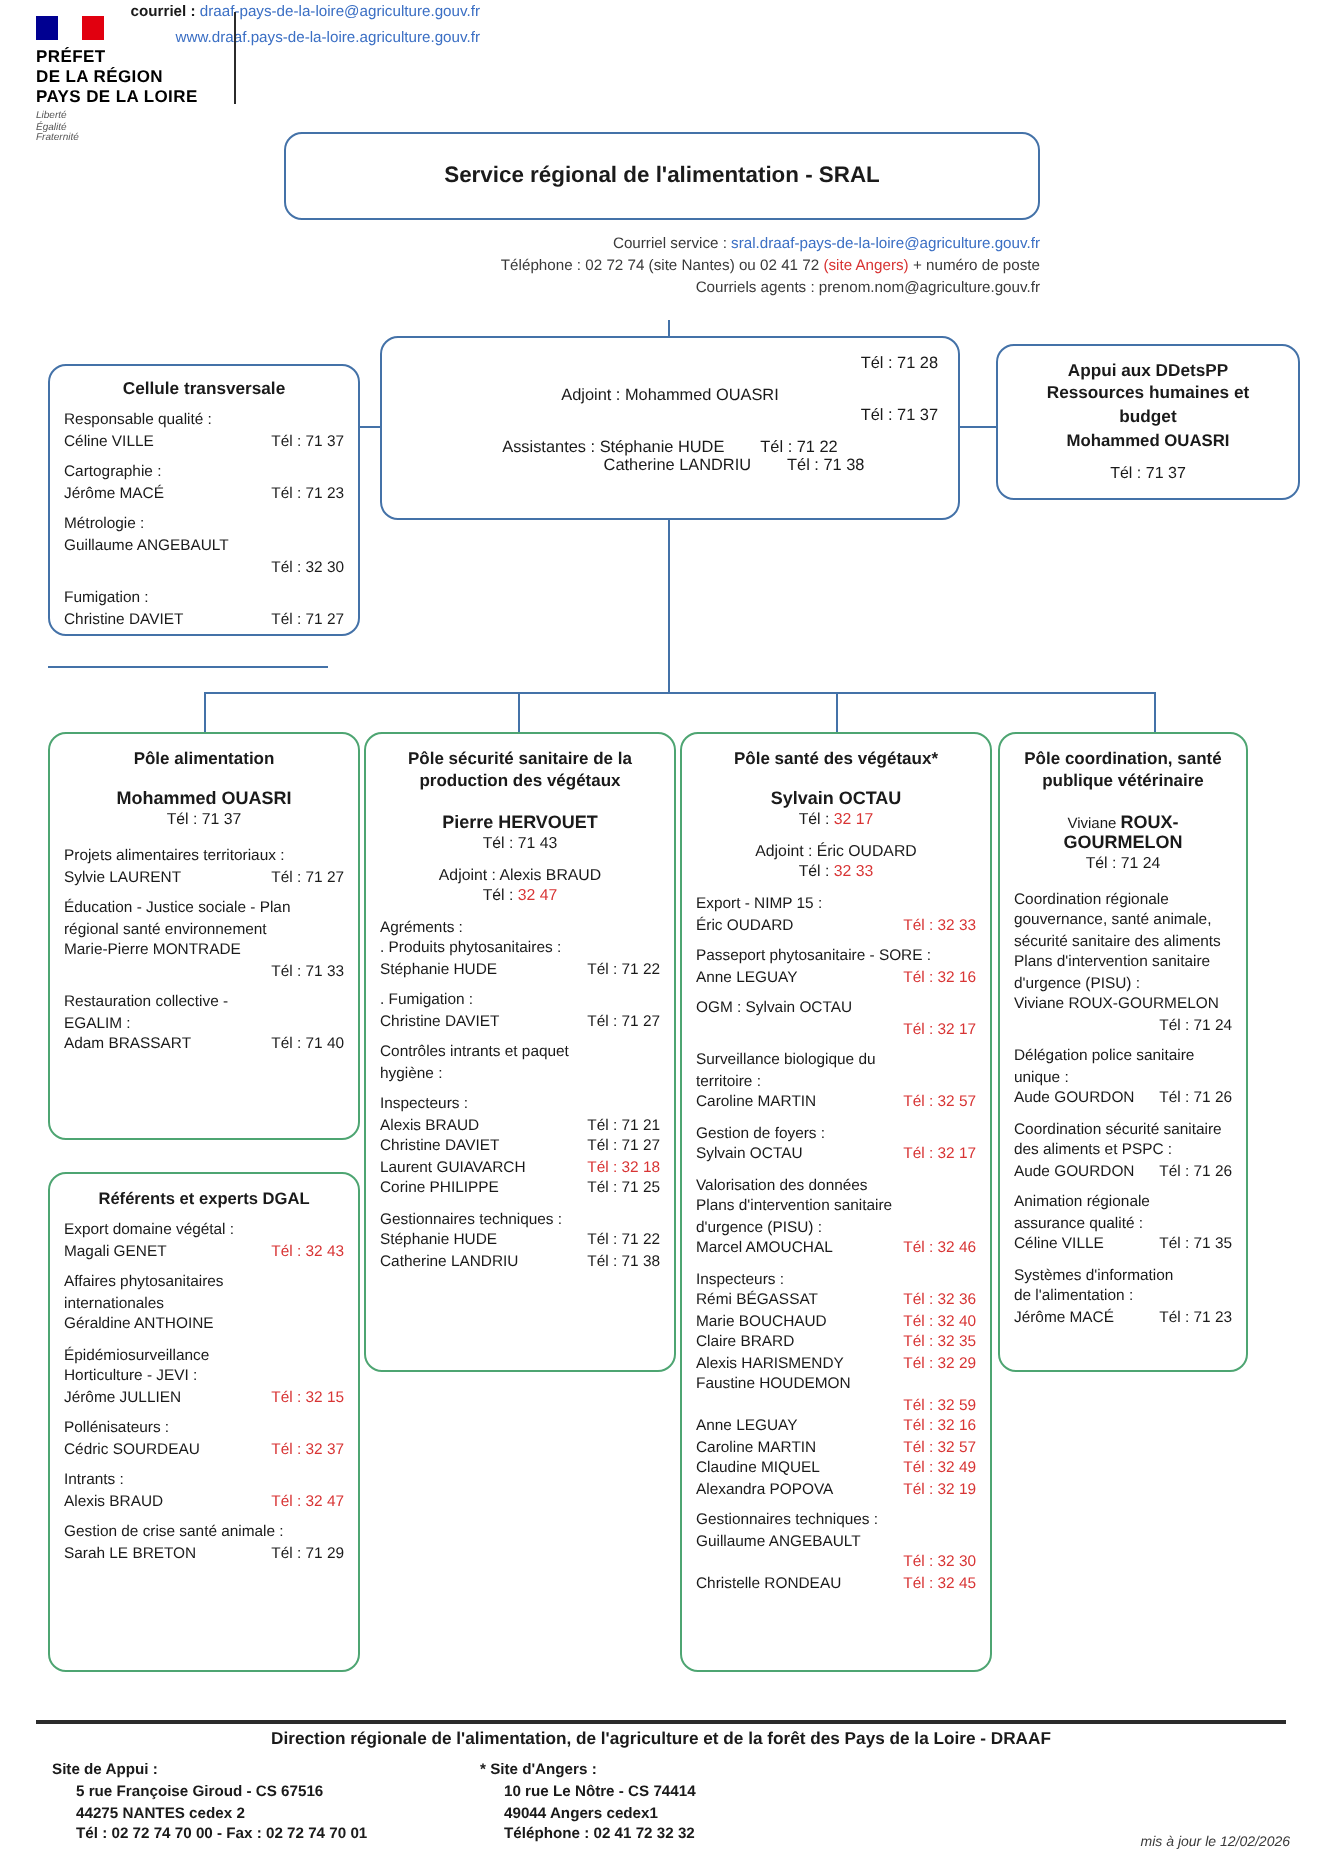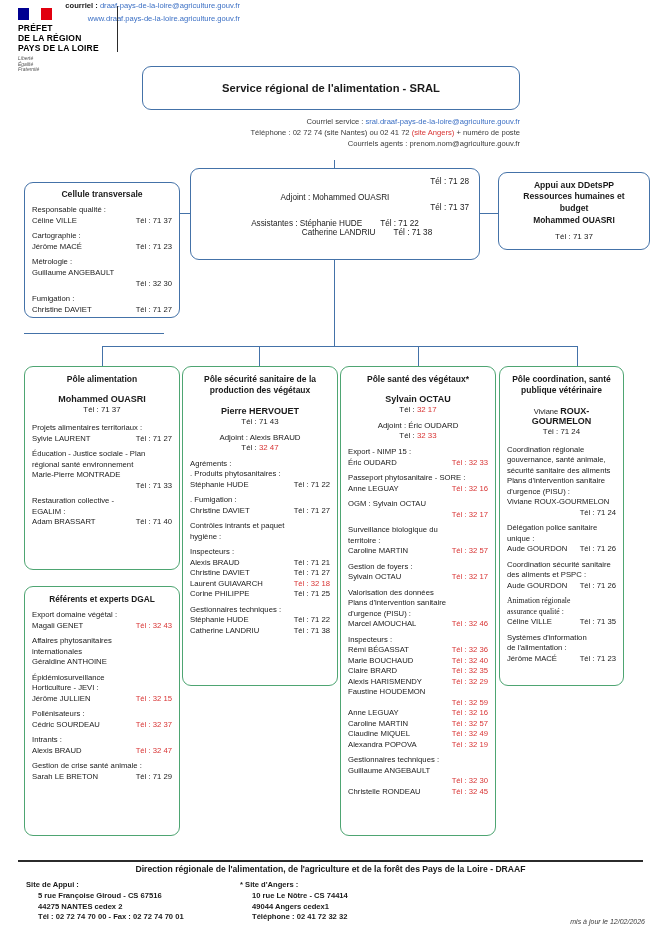--- a/index.html
+++ b/index.html
@@ -412,21 +412,21 @@
         </div>
         <div class="grp">
           <span class="lab" style="white-space:pre-line;">Coordination sécurité sanitaire
 des aliments et PSPC :</span>
           <div class="rw">
             <span>Aude GOURDON</span>
             <span class="">Tél : 71 26</span>
           </div>
         </div>
         <div class="grp">
-          <span class="lab" style="white-space:pre-line;font-family:Liberation Serif, serif;">Animation régionale
+          <span class="lab" style="white-space:pre-line;">Animation régionale
 assurance qualité :</span>
           <div class="rw">
             <span>Céline VILLE</span>
             <span class="">Tél : 71 35</span>
           </div>
         </div>
         <div class="grp">
           <span class="lab" style="white-space:pre-line;">Systèmes d'information
 de l'alimentation :</span>
           <div class="rw">

